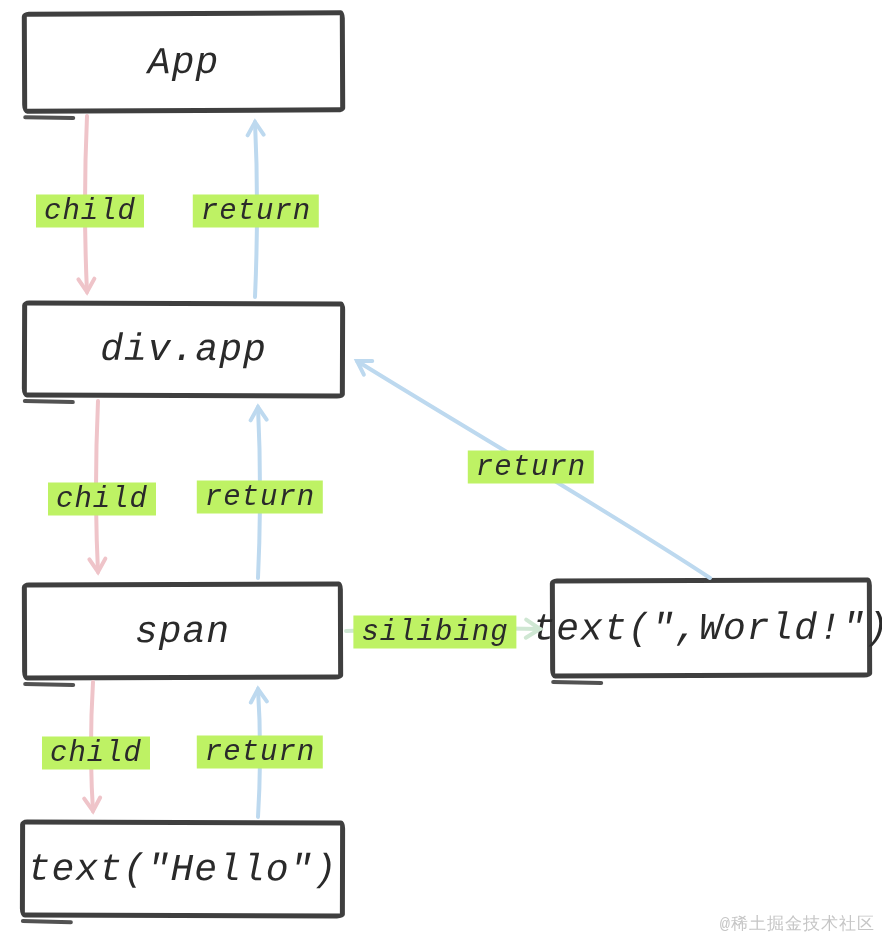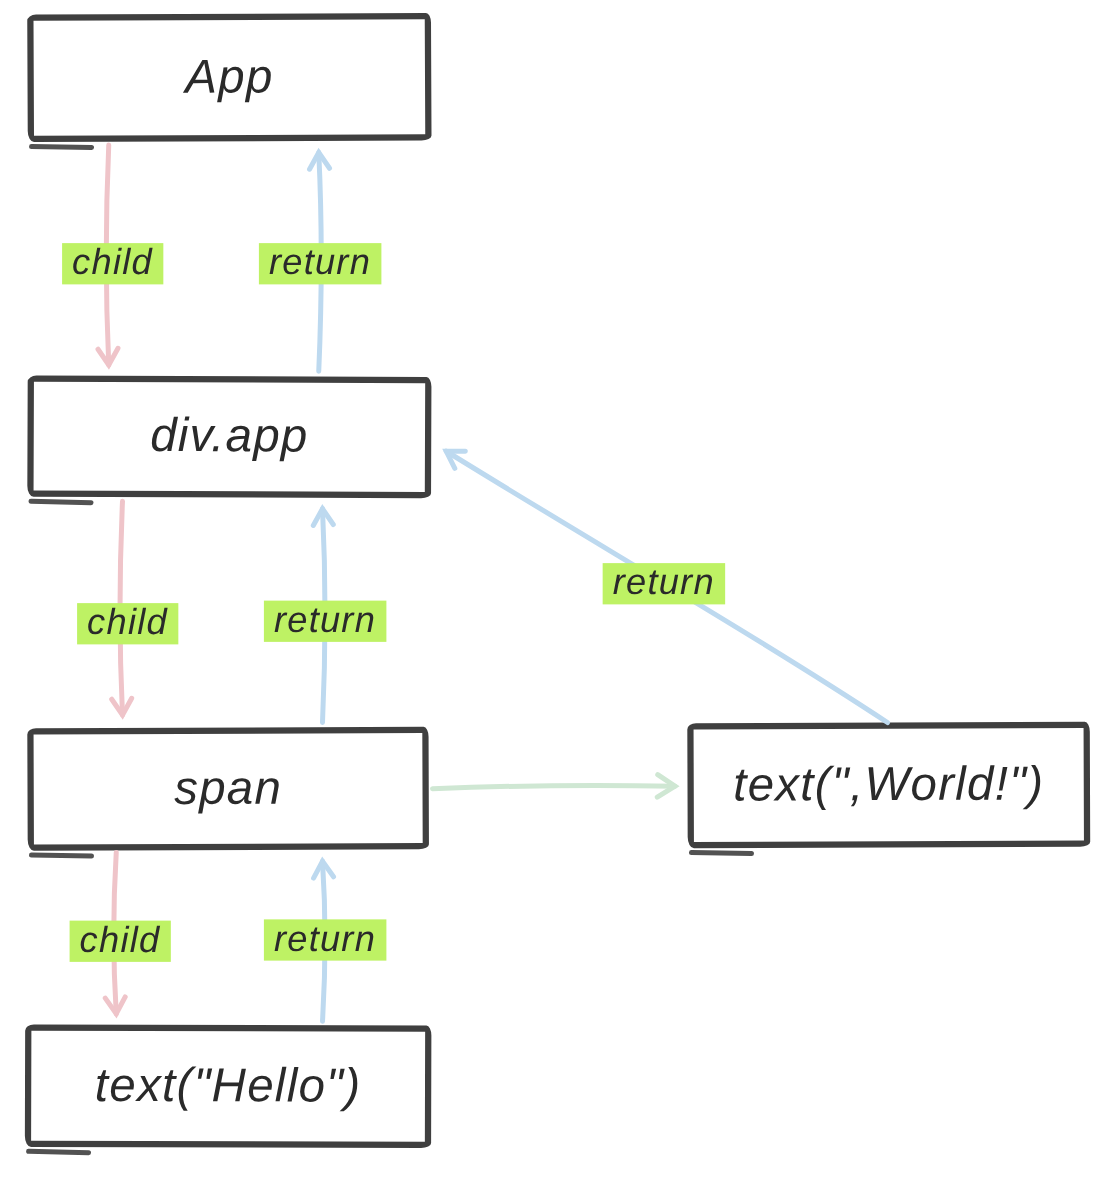--- a/index.html
+++ b/index.html
@@ -5,21 +5,21 @@
   html, body {
     margin: 0;
     padding: 0;
     background: #ffffff;
   }
   .canvas {
     position: relative;
     width: 882px;
     height: 942px;
     background: var(--background, #fff);
-    font-family: Liberation Sans, sans-serif;
+    font-family: Liberation Mono, monospace;
     overflow: hidden;
   }
   
   .node {
     position: absolute;
     box-sizing: border-box;
     border: 5px solid var(--box_border, #3f3f3f);
     background: #ffffff;
     display: flex;
     align-items: center;
@@ -141,15 +141,17 @@
 
   <div class="edge-label" style="left:90px;  top:211px;">child</div>
   <div class="edge-label" style="left:256px; top:211px;">return</div>
 
   <div class="edge-label" style="left:102px; top:499px;">child</div>
   <div class="edge-label" style="left:260px; top:497px;">return</div>
 
   <div class="edge-label" style="left:96px;  top:753px;">child</div>
   <div class="edge-label" style="left:260px; top:752px;">return</div>
 
+  <div class="edge-label" style="left:435px; top:632px;">silibing</div>
   <div class="edge-label" style="left:531px; top:467px;">return</div>
 
+  <div class="watermark">@稀土掘金技术社区</div>
 </div>
 
 </body></html>

